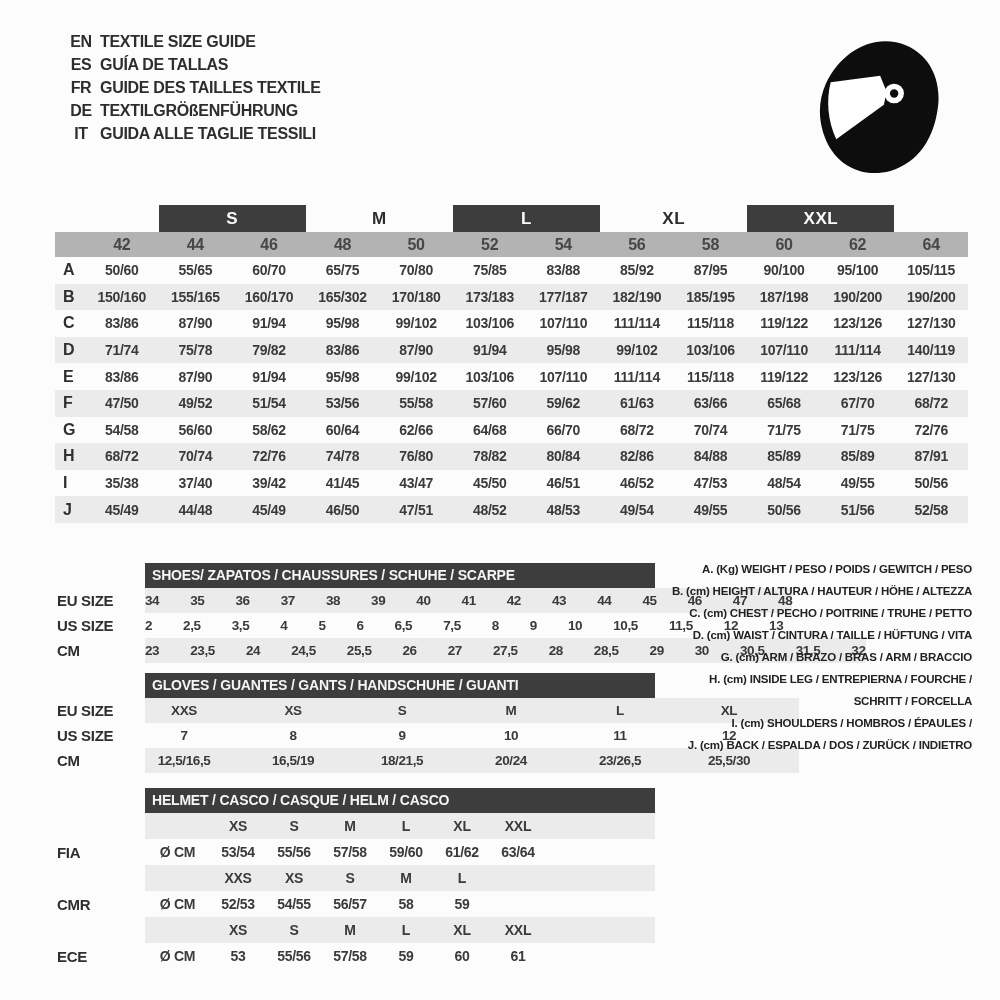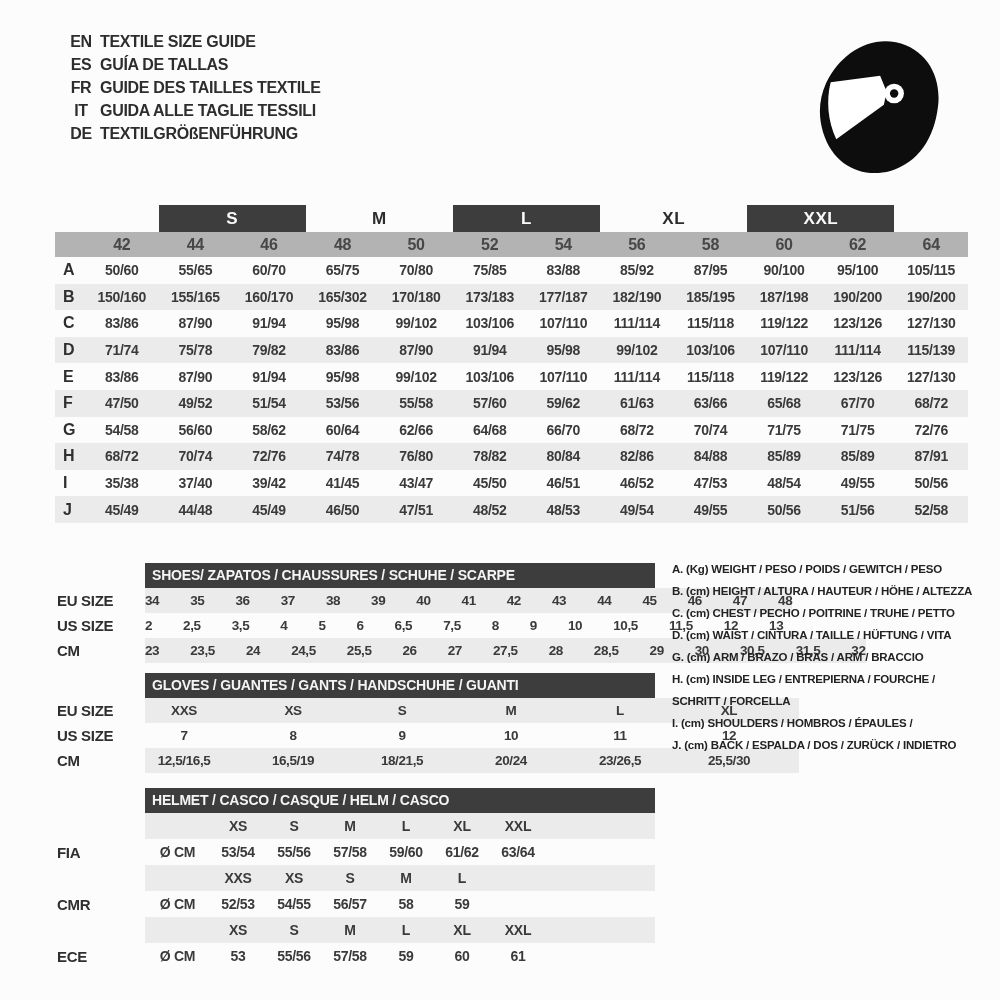--- a/index.html
+++ b/index.html
@@ -51,21 +51,21 @@
 
   
   .helmet-rows { left:55px; width:600px; }
   .hm-row { display:grid; grid-template-columns:90px 1fr; height:26px; }
   .hm-cells { display:grid; grid-template-columns:65px repeat(6,56px) 1fr; align-items:center; height:100%; }
   .hm-row:nth-child(odd) .hm-cells { background:var(--row-gray,#ebebeb); }
   .hm-cells .cell { font-size:14px; letter-spacing:-0.3px; }
 
   
   .legend { left:672px; top:558px; }
-  .legend-line { height:22px; line-height:22px; font-size:11.5px; letter-spacing:-0.2px; white-space:nowrap; color:#222; }
+  .legend-line { height:22px; line-height:22px; font-size:11.5px; letter-spacing:-0.2px; white-space:nowrap; color:#222;text-align:right; }
 </style>
 </head>
 <body>
 
 <div class="abs lang-block">
 
     <div class="lang-row">
       <span class="lang-code">EN</span>
       <span class="lang-text">TEXTILE SIZE GUIDE</span>
     </div>
@@ -74,27 +74,27 @@
       <span class="lang-code">ES</span>
       <span class="lang-text">GUÍA DE TALLAS</span>
     </div>
 
     <div class="lang-row">
       <span class="lang-code">FR</span>
       <span class="lang-text">GUIDE DES TAILLES TEXTILE</span>
     </div>
 
     <div class="lang-row">
+      <span class="lang-code">DE</span>
+      <span class="lang-text">TEXTILGRÖßENFÜHRUNG</span>
+    </div>
+
+    <div class="lang-row">
       <span class="lang-code">IT</span>
       <span class="lang-text">GUIDA ALLE TAGLIE TESSILI</span>
-    </div>
-
-    <div class="lang-row">
-      <span class="lang-code">DE</span>
-      <span class="lang-text">TEXTILGRÖßENFÜHRUNG</span>
     </div>
 
 </div>
 
 <div class="abs helmet-icon">
   <svg width="168" height="150" viewBox="0 0 180 160" aria-hidden="true">
     <path d="M105,17 C138,24 154,54 150,86 C146,120 129,146 99,155 C68,163 38,149 27,114 C21,94 23,77 30,61 C45,30 74,11 105,17 Z" fill="#0d0d0d"></path>
     <path d="M35,60 L88,53 L95,70 L92,84 L41,121 C32,102 30,80 35,60 Z" fill="#ffffff"></path>
     <circle cx="103" cy="72" r="10.5" fill="#ffffff"></circle>
     <circle cx="103" cy="72" r="4.5" fill="#0d0d0d"></circle>
@@ -246,21 +246,21 @@
           <div class="mt-cell">95/98</div>
 
           <div class="mt-cell">99/102</div>
 
           <div class="mt-cell">103/106</div>
 
           <div class="mt-cell">107/110</div>
 
           <div class="mt-cell">111/114</div>
 
-          <div class="mt-cell">115/139</div>
+          <div class="mt-cell">140/119</div>
 
       </div>
 
       <div class="mt-row">
         <div class="mt-label">E</div>
 
           <div class="mt-cell">83/86</div>
 
           <div class="mt-cell">87/90</div>
 

